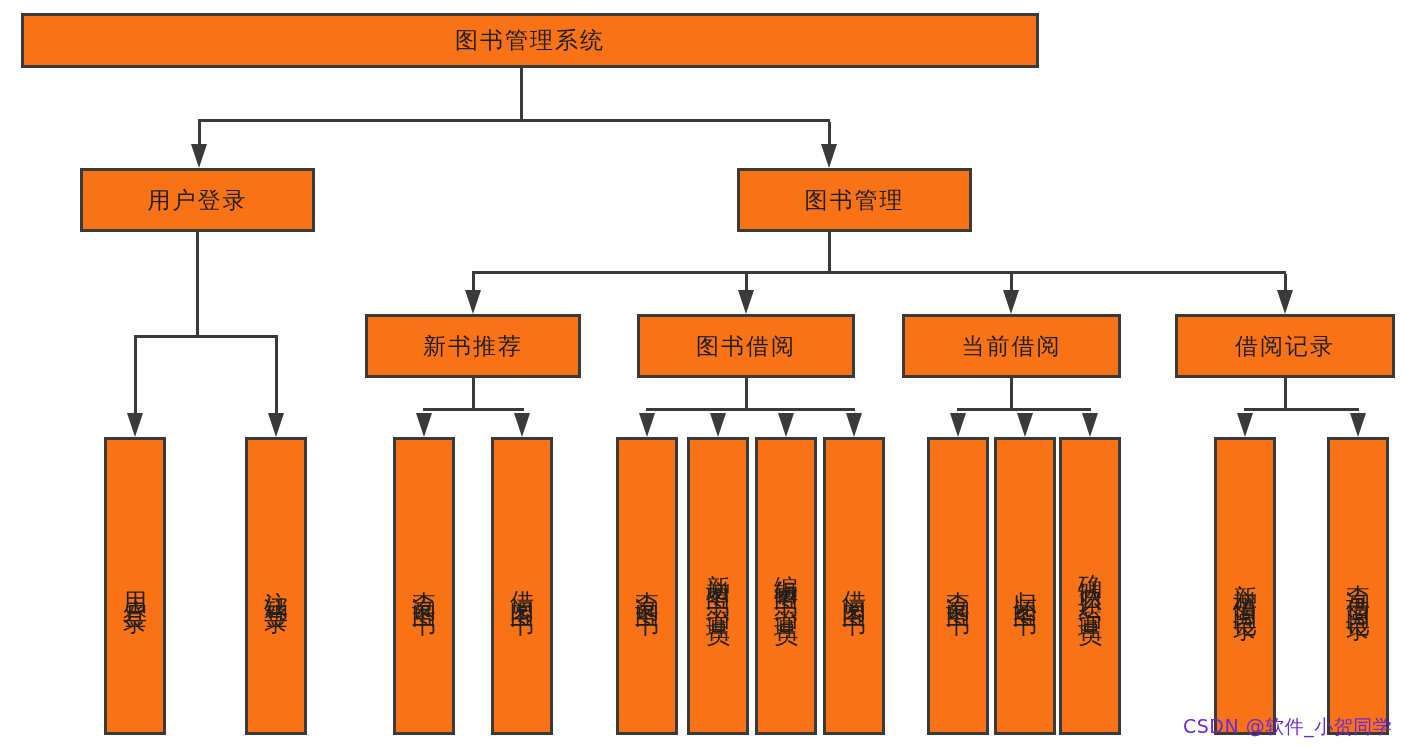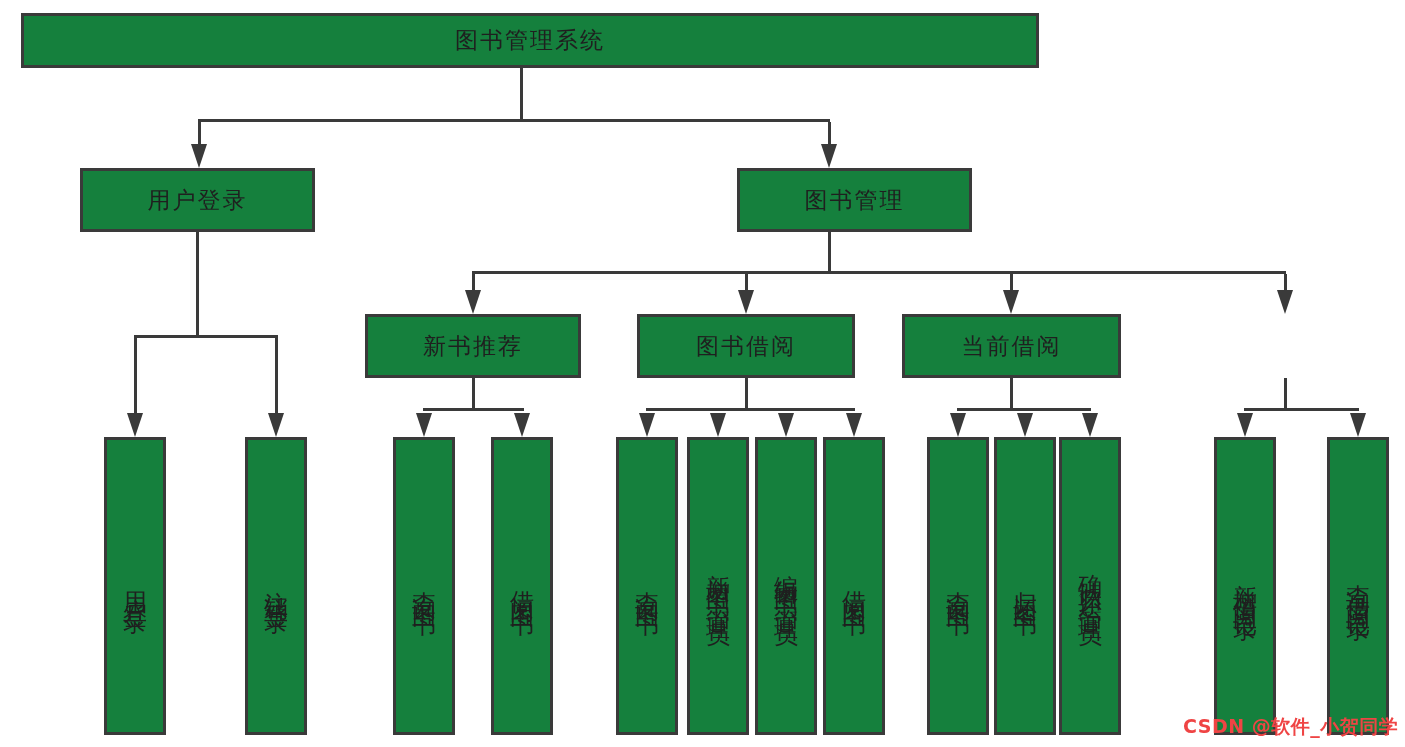--- a/index.html
+++ b/index.html
@@ -9,21 +9,21 @@
     height: 747px;
     background: #ffffff;
     overflow: hidden;
     font-family: "DejaVu Sans", sans-serif;
     color: #1f1f1f;
   }
   .node {
     position: absolute;
     box-sizing: border-box;
     border: 3px solid #3a3a3a;
-    background: #15803d;
+    background: #f97316;
     display: flex;
     align-items: center;
     justify-content: center;
   }
   .node-label {
     font-size: 23px;
     letter-spacing: 2px;
     color: #1f1f1f;
     white-space: nowrap;
   }
@@ -97,20 +97,23 @@
 
   <div class="node" id="node-new-book">
     <span class="node-label">新书推荐</span>
   </div>
   <div class="node" id="node-cur-borrow">
     <span class="node-label">当前借阅</span>
   </div>
   <div class="node" id="node-book-borrow">
     <span class="node-label">图书借阅</span>
   </div>
+  <div class="node" id="node-borrow-rec">
+    <span class="node-label">借阅记录</span>
+  </div>
 
   <div class="node leaf" id="leaf-0">
     <span class="leaf-label">用户登录</span>
   </div>
   <div class="node leaf" id="leaf-1">
     <span class="leaf-label">注销登录</span>
   </div>
   <div class="node leaf" id="leaf-2">
     <span class="leaf-label">查询图书</span>
   </div>
@@ -138,21 +141,21 @@
   <div class="node leaf" id="leaf-10">
     <span class="leaf-label">确认归还（管理员）</span>
   </div>
   <div class="node leaf" id="leaf-11">
     <span class="leaf-label">新增借阅记录</span>
   </div>
   <div class="node leaf" id="leaf-12">
     <span class="leaf-label">查询借阅记录</span>
   </div>
 
-  <div class="watermark" style="color: #ef4444; font-weight: bold;">CSDN @软件_小贺同学</div>
+  <div class="watermark" style="color: #6d28d9;">CSDN @软件_小贺同学</div>
 
 <div class="vline" style="left: 520px; top: 68px; width: 3px; height: 51px; background: rgb(58, 58, 58);"></div>
     <div class="vline" style="left: 198px; top: 122px; width: 3px; height: 24px; background: rgb(58, 58, 58);"></div>
     <div class="vline" style="left: 828px; top: 122px; width: 3px; height: 24px; background: rgb(58, 58, 58);"></div>
     <div class="vline" style="left: 196px; top: 232px; width: 3px; height: 104px; background: rgb(58, 58, 58);"></div>
     <div class="vline" style="left: 134px; top: 336px; width: 3px; height: 80px; background: rgb(58, 58, 58);"></div>
     <div class="vline" style="left: 275px; top: 336px; width: 3px; height: 80px; background: rgb(58, 58, 58);"></div>
     <div class="vline" style="left: 828px; top: 232px; width: 3px; height: 42px; background: rgb(58, 58, 58);"></div>
     <div class="vline" style="left: 472px; top: 274px; width: 3px; height: 18px; background: rgb(58, 58, 58);"></div>
     <div class="vline" style="left: 745px; top: 274px; width: 3px; height: 18px; background: rgb(58, 58, 58);"></div>

